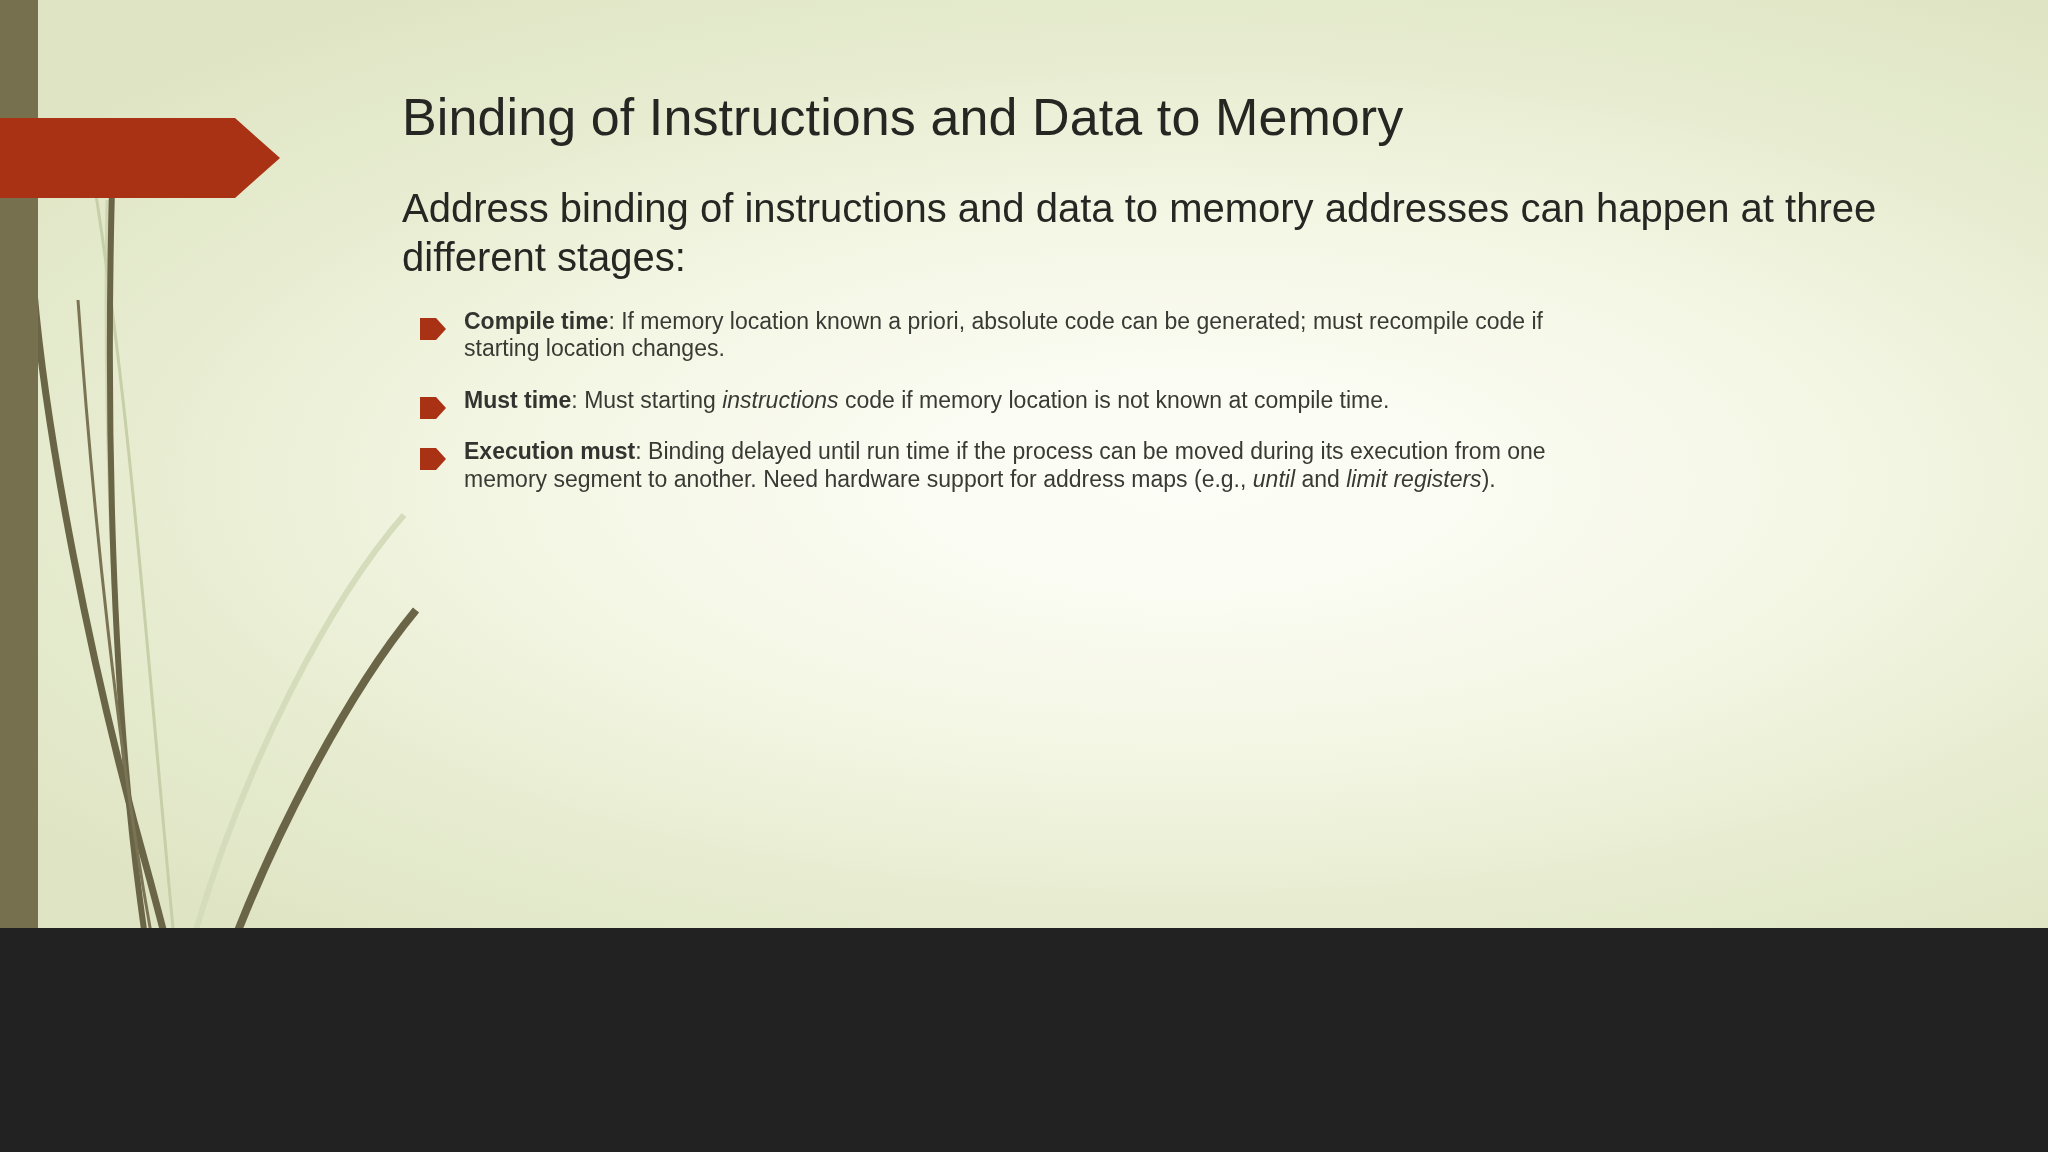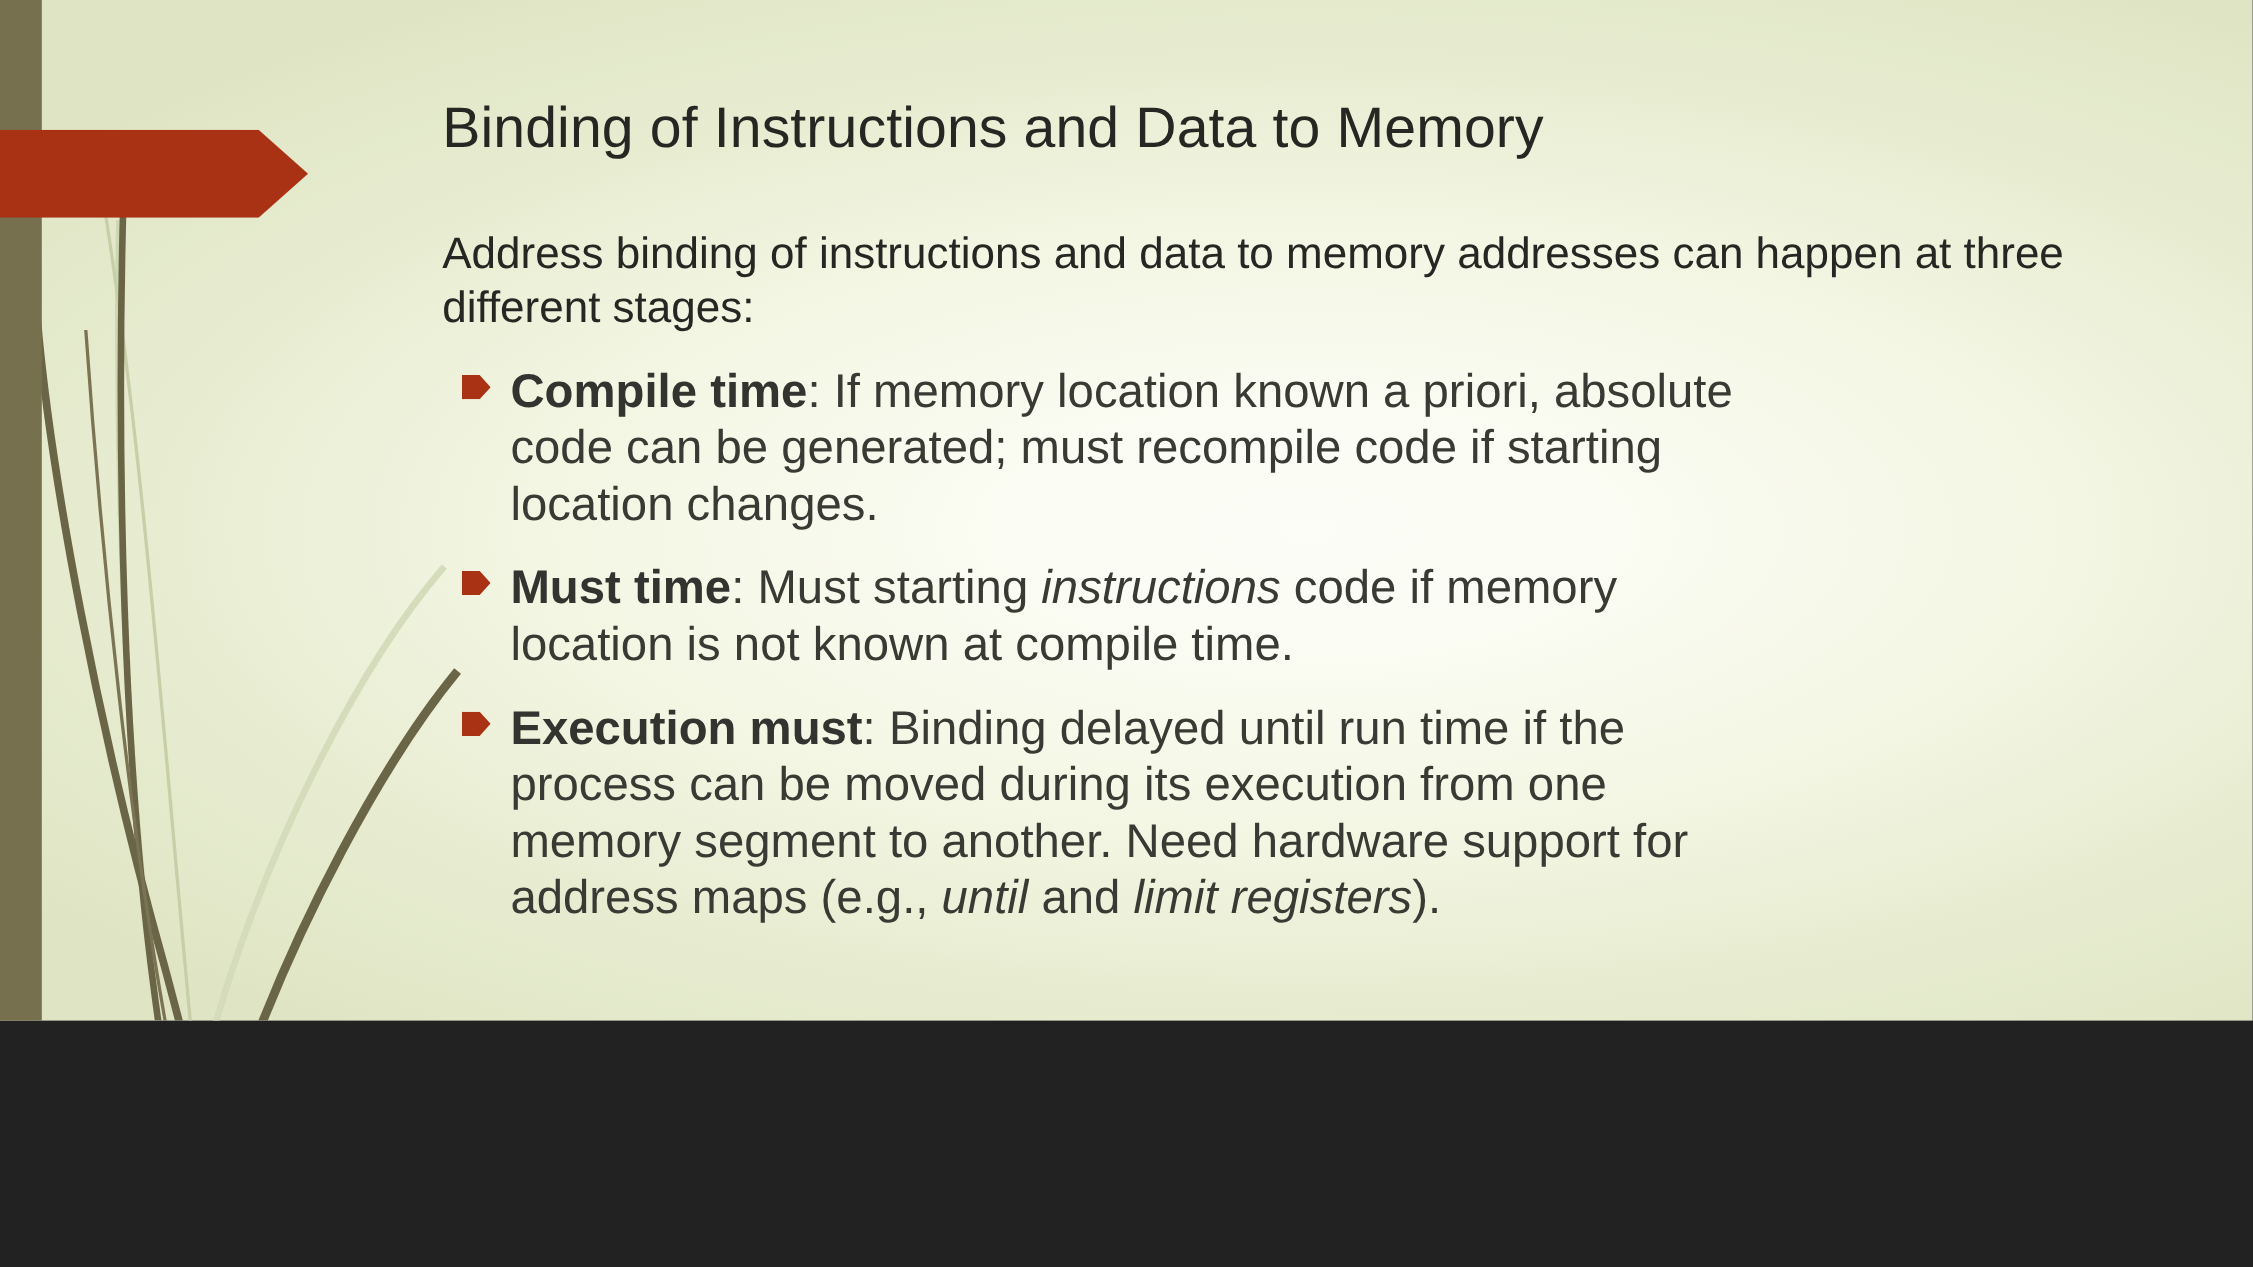--- a/index.html
+++ b/index.html
@@ -62,42 +62,42 @@
     line-height: 1.12;
     font-weight: 400;
     color: #262623;
     letter-spacing: 0.1px;
   }
 
   
   .body-block {
     position: absolute;
     left: 402px;
-    top: 207px;
+    top: 184px;
     width: 1560px;
   }
 
   .intro {
     font-size: 40px;
     line-height: 1.22;
     color: #262623;
     margin: 0 0 26px 0;
     width: 1560px;
   }
 
   .bullets {
     margin: 0;
     padding: 0;
     list-style: none;
   }
   .bullet {
     position: relative;
     padding-left: 62px;
     margin-bottom: 24px;
-    font-size: 43px;
+    font-size: 23px;
     line-height: 1.2;
     color: #3A3A35;
     width: 1140px;
   }
   .bullet:last-child { margin-bottom: 0; }
 
   .bullet-marker {
     position: absolute;
     left: 18px;
     top: 10px;

